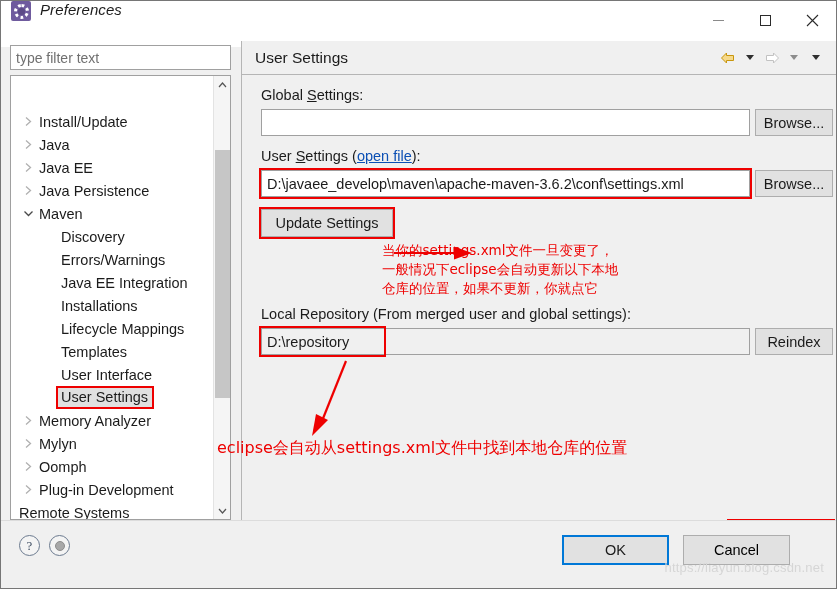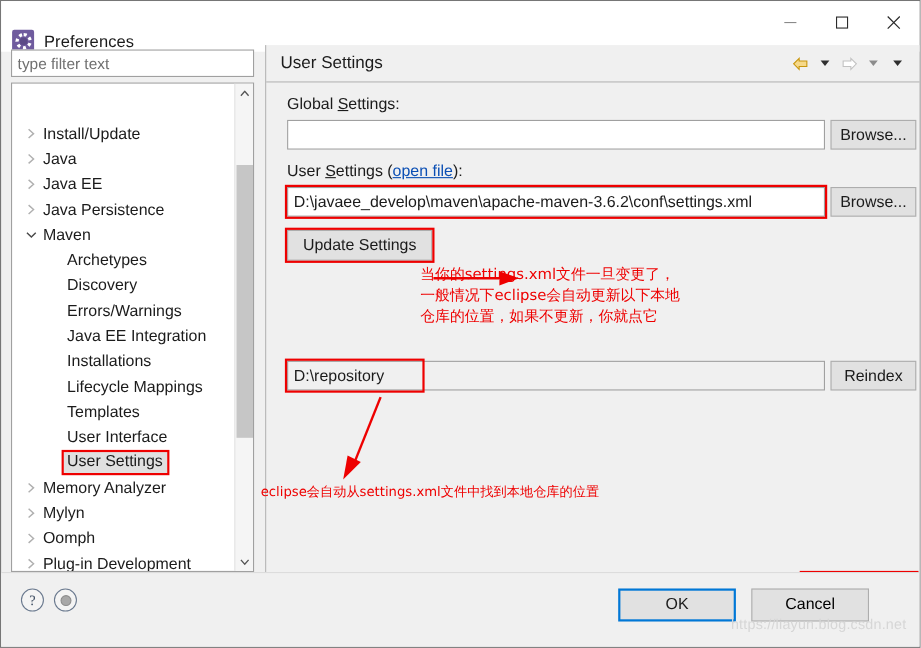--- a/index.html
+++ b/index.html
@@ -16,21 +16,21 @@
     width: 837px; height: 589px;
     background: #f0f0f0;
     border: 1px solid #767676;
     overflow: hidden;
   }
 
   
   #titlebar {
     position: absolute; left:0; top:0; width:835px; height:46px;
     background: #ffffff;
-    display: flex; align-items: flex-end;
+    display: flex; align-items: flex-start; font-style: italic;
   }
   #app-icon {
     width: 20px; height: 20px; margin-left: 10px; margin-right: 9px;
     background: #6f5b9e;
     border-radius: 2px;
     position: relative;
     display:flex; align-items:center; justify-content:center;
     flex: 0 0 auto;
   }
   #app-icon .gear-outer {
@@ -238,23 +238,20 @@
         </div>
         <div class="tree-item root">
           <span class="tw">
             <svg width="11" height="9" viewBox="0 0 11 9">
               <path d="M1.5 2.5 L5.5 6.5 L9.5 2.5" stroke="#4a4a4a" stroke-width="1.3" fill="none"></path>
             </svg>
           </span>
           <span class="lbl">Maven</span>
         </div>
         <div class="tree-item child">
-          <span class="lbl">Archetypes</span>
-        </div>
-        <div class="tree-item child">
           <span class="lbl">Discovery</span>
         </div>
         <div class="tree-item child">
           <span class="lbl">Errors/Warnings</span>
         </div>
         <div class="tree-item child">
           <span class="lbl">Java EE Integration</span>
         </div>
         <div class="tree-item child">
           <span class="lbl">Installations</span>
@@ -367,30 +364,31 @@
 
       <svg class="arrow-svg" style="left:150px; top:168px; width:90px; height:20px;" viewBox="0 0 90 20">
         <path d="M2 10 L62 10" stroke="#ee0000" stroke-width="2.2" fill="none"></path>
         <path d="M62 3.5 L80 10 L62 16.5 Z" fill="#ee0000"></path>
       </svg>
 
       <div class="cn-note" style="left:140px; top:166px;">当你的settings.xml文件一旦变更了，
 一般情况下eclipse会自动更新以下本地
 仓库的位置，如果不更新，你就点它</div>
 
+      <div class="fld-label" style="left:19px; top:231px;">Local Repository (From merged user and global settings):</div>
       <input class="txtfield readonly" style="left: 19px; top: 253px; width: 489px;" value="D:\repository">
       <div class="redbox" style="position:absolute; left:19px; top:253px; width:123px; height:27px; pointer-events:none;"></div>
       <div class="btn" style="left:513px; top:253px; width:78px; height:27px;">Reindex</div>
 
       <svg class="arrow-svg" style="left:60px; top:283px; width:50px; height:82px;" viewBox="0 0 50 82">
         <path d="M44 3 L20 63" stroke="#ee0000" stroke-width="2.2" fill="none"></path>
         <path d="M10 78 L14 56 L26 62 Z" fill="#ee0000"></path>
       </svg>
 
-      <div class="cn-note" style="left:-25px; top:363px; font-size:12px;margin-left:20px;">eclipse会自动从settings.xml文件中找到本地仓库的位置</div>
+      <div class="cn-note" style="left:-25px; top:363px; font-size:16px;">eclipse会自动从settings.xml文件中找到本地仓库的位置</div>
 
       <div class="btn" style="left:345px; top:446px; width:135px; height:29px;">Restore Defaults</div>
       <div class="btn redbox" style="left:487px; top:446px; width:104px; height:29px;">Apply</div>
     </div>
   </div>
 
   <div id="bottom-bar">
     <div class="round-icon" style="left:18px; top:14px;">?</div>
     <div class="round-icon" style="left:48px; top:14px;">
         <div class="dot"></div>

